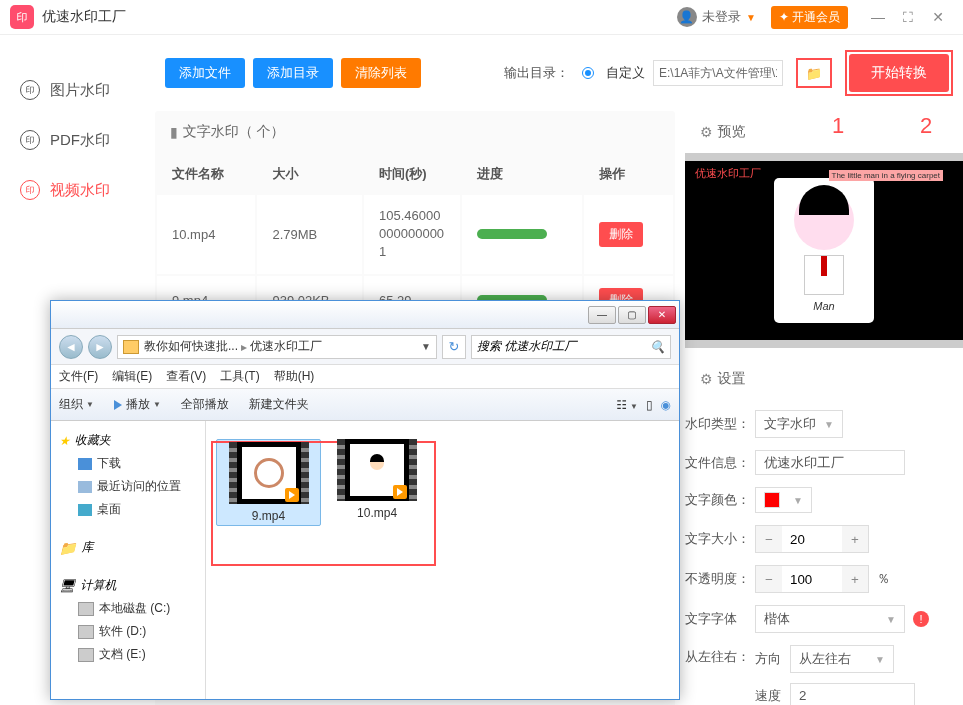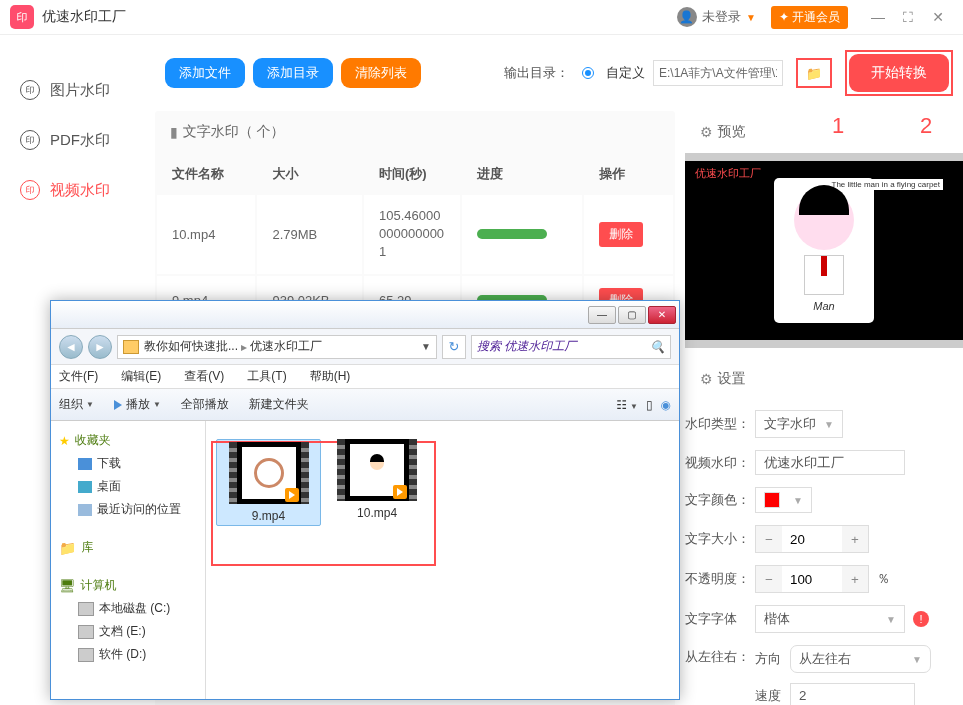--- a/index.html
+++ b/index.html
@@ -21,21 +21,21 @@
 .main { display: flex; height: calc(100% - 35px); }
 .sidebar { width: 155px; padding-top: 30px; }
 .sidebar-item { padding: 15px 20px; display: flex; align-items: center; color: #555; font-size: 15px; cursor: pointer; }
 .sidebar-item.active { color: #ff4d4f; }
 .sidebar-icon { width: 20px; height: 20px; border: 1.5px solid currentColor; border-radius: 50%; margin-right: 10px; display:inline-flex;align-items:center;justify-content:center;font-size:9px;}
 
 .content { flex: 1; display: flex; flex-direction: column; }
 
 
 .toolbar { display: flex; align-items: center; padding: 15px 10px; gap: 8px; }
-.btn { padding: 6px 14px; border-radius: 9px; font-size: 13px; color: #fff; border: none; cursor: pointer; }
+.btn { padding: 6px 14px; border-radius: 3px; font-size: 13px; color: #fff; border: none; cursor: pointer; }
 .btn-blue { background: #1890ff; }
 .btn-orange { background: #ff7a00; }
 .btn-red-big { background: #ff4d4f; padding: 10px 22px; font-size: 14px; }
 .toolbar-spacer { flex: 1; }
 .output-label { color: #555; margin-right: 5px; }
 .radio-dot { width: 12px; height: 12px; border: 1px solid #1890ff; border-radius: 50%; display: inline-flex; align-items:center; justify-content:center; margin-right:4px;}
 .radio-dot::after { content:''; width:6px;height:6px;background:#1890ff;border-radius:50%;}
 .path-input { border: 1px solid #ddd; padding: 5px; width: 130px; font-size: 12px; color:#666;}
 .folder-btn { width: 36px; height: 30px; border: 2px solid #ff4d4f; display: flex; align-items:center; justify-content:center; color:#888; margin: 0 5px;}
 .convert-wrap { border: 2px solid #ff4d4f; padding: 2px;}
@@ -58,21 +58,21 @@
 .preview-panel { }
 .preview-area { background: #000; height: 195px; position: relative; border-top: 8px solid #ccc; border-bottom: 8px solid #ccc; background-image: repeating-linear-gradient(90deg,#888 0 10px,#ccc 10px 20px); background-size:100% 8px; background-repeat:no-repeat; background-position: top, bottom;}
 .preview-inner { position:absolute; inset:0; background:#000; display:flex; align-items:center; justify-content:center;}
 .preview-card { width: 100px; height: 145px; background: #fff; border-radius: 5px; display:flex; flex-direction:column; align-items:center; justify-content:center; padding:5px;}
 .avatar-face { width:60px; height:60px; border-radius:50%; background:#fde; position:relative; margin-bottom:5px;}
 .avatar-hair { position:absolute; top:-5px; left:5px; right:5px; height:30px; background:#000; border-radius:30px 30px 0 0;}
 .avatar-body { width:40px; height:40px; background:#fff; border:1px solid #ccc; position:relative;}
 .avatar-tie { position:absolute; top:0; left:50%; transform:translateX(-50%); width:6px; height:20px; background:#c00;}
 .preview-label { font-style: italic; font-size: 11px; margin-top:5px;}
 .preview-wm { position:absolute; top:5px; left:10px; color:#ff4d4f; font-size:11px; font-family: KaiTi, serif;}
-.preview-tag { position:absolute; top:18px; right:20px; background:#ffffff; font-size:8px; padding:1px 3px;}
+.preview-tag { position:absolute; top:9px; right:20px; background:#fca5a5; font-size:8px; padding:1px 3px;}
 
 
 .settings-panel { padding: 10px 0; }
 .setting-row { display: flex; align-items: center; margin-bottom: 12px; font-size: 13px; color: #555;}
 .setting-label { width: 70px; text-align: left; }
 .sel { border: 1px solid #ddd; padding: 4px 8px; background: #fff; color:#555; display:flex; align-items:center;}
 .sel-arrow { margin-left: 8px; color:#aaa; font-size:10px;}
 .color-swatch { width: 16px; height: 16px; background: #ff0000; border:1px solid #ddd; margin-right:5px;}
 .num-input { display: flex; align-items: center; border: 1px solid #ddd; }
 .num-btn { width: 26px; height: 26px; background: #f5f5f5; border:none; color:#888; cursor:pointer;}
@@ -86,31 +86,31 @@
 .explorer { position: absolute; left: 50px; top: 300px; width: 630px; height: 400px; background: #fff; border: 1px solid #4a90d9; box-shadow: 0 0 15px rgba(0,0,0,0.3); }
 .exp-titlebar { height: 28px; background: linear-gradient(#fff,#e8eef7); display: flex; align-items: center; justify-content: flex-end; padding: 0 3px; border-bottom:1px solid #ccc;}
 .exp-tbtn { width: 28px; height: 18px; border: 1px solid #aaa; background: linear-gradient(#f8f8f8,#ddd); margin-left: 2px; font-size: 10px; display:flex;align-items:center;justify-content:center; border-radius:2px;}
 .exp-tbtn.close { background: linear-gradient(#e68,#c23); color:#fff; border-color:#a23;}
 .exp-nav { height: 36px; display: flex; align-items: center; padding: 3px 8px; background:#f4f6fa; border-bottom:1px solid #ddd; gap:5px;}
 .nav-circle { width:24px;height:24px;border-radius:50%;background:linear-gradient(#cde,#9bc);border:1px solid #8ab;display:flex;align-items:center;justify-content:center;color:#fff;font-size:12px;}
 .nav-path { flex:1; border:1px solid #ccc; background:#fff; height:24px; display:flex; align-items:center; padding:0 5px; font-size:12px;justify-content:flex-end;}
 .nav-path-icon { width:16px;height:14px; background:#fc6; border:1px solid #c93; margin-right:5px;}
 .nav-sep { color:#888; margin:0 3px;}
 .nav-refresh { width:24px;height:24px;border:1px solid #ccc;background:#fff;display:flex;align-items:center;justify-content:center;color:#4a90d9;}
-.nav-search { width:200px; border:1px solid #ccc; background:#fff; height:24px; padding:0 5px; font-size:12px; color:#4c1d95; font-style:italic; display:flex; align-items:center; justify-content:space-between;}
-.exp-menu { height: 24px; display: flex; align-items: center; padding: 0 8px; font-size: 12px; gap: 23px; border-bottom:1px solid #ddd;}
+.nav-search { width:200px; border:1px solid #ccc; background:#fff; height:24px; padding:0 5px; font-size:12px; color:#000000; font-style:italic; display:flex; align-items:center; justify-content:space-between;}
+.exp-menu { height: 24px; display: flex; align-items: center; padding: 0 8px; font-size: 12px; gap: 14px; border-bottom:1px solid #ddd;}
 .exp-toolbar { height: 32px; background: linear-gradient(#f8fafd,#e8eef7); display: flex; align-items: center; padding: 0 8px; font-size: 12px; gap: 20px; border-bottom:1px solid #ccc;}
 .exp-toolbar .tbitem { display:flex; align-items:center; color:#333;}
 .tb-drop { font-size:8px; margin-left:3px; color:#555;}
 .exp-toolbar-r { margin-left:auto; display:flex; gap:8px;}
 .play-icon { width:0;height:0;border-left:8px solid #4a90d9;border-top:5px solid transparent;border-bottom:5px solid transparent; margin-right:4px;}
 .exp-body { display: flex; height: calc(100% - 120px); }
 .exp-tree { width: 155px; border-right: 1px solid #ddd; padding: 8px 5px; font-size: 12px; overflow:hidden;}
 .tree-group { margin-bottom: 15px; }
-.tree-head { display: flex; align-items: center; padding: 3px; color: #4d7c0f;}
+.tree-head { display: flex; align-items: center; padding: 3px; color: #000000; font-style: italic;}
 .tree-head.fav::before { content:'★'; color:#fc0; margin-right:5px;}
 .tree-head.lib::before { content:'📁'; margin-right:5px; font-size:14px;}
 .tree-head.comp::before { content:'🖥'; margin-right:5px; font-size:13px;}
 .tree-item { padding: 3px 3px 3px 22px; display:flex; align-items:center;}
 .tree-item::before { content:''; width:14px;height:12px; margin-right:5px; display:inline-block;}
 .tree-item.dl::before { background:#4a90d9;}
 .tree-item.desk::before { background:#4ac;}
 .tree-item.recent::before { background:#9bd;}
 .tree-item.drive::before { background:#ccc; border:1px solid #999;}
 .exp-files { flex: 1; padding: 10px; position: relative;}
@@ -251,21 +251,21 @@
         </div>
         <div class="settings-panel">
           <div class="setting-row">
             <span class="setting-label">水印类型：</span>
             <div class="sel">
                 <span>文字水印</span>
                 <span class="sel-arrow">▼</span>
               </div>
           </div>
           <div class="setting-row">
-            <span class="setting-label">视频水印：</span>
+            <span class="setting-label">文件信息：</span>
             <input class="sel" style="width: 150px; border: 1px solid rgb(221, 221, 221);" value="优速水印工厂">
           </div>
           <div class="setting-row">
             <span class="setting-label">文字颜色：</span>
             <div class="sel">
                 <span class="color-swatch"></span>
                 <span class="sel-arrow">▼</span>
               </div>
           </div>
           <div class="setting-row">
@@ -291,21 +291,21 @@
                 <span>楷体</span>
                 <span class="sel-arrow">▼</span>
               </div>
             <span class="warn-icon">!</span>
           </div>
           <div class="setting-row" style="align-items:flex-start;">
             <span class="setting-label" style="padding-top:3px;">从左往右：</span>
             <div>
               <div class="sub-row">
                 <span class="sub-label">方向</span>
-                <div class="sel sel-wide" style="width:141px;border-radius:7px;">
+                <div class="sel sel-wide" style="width:104px;">
                     <span>从左往右</span>
                     <span class="sel-arrow">▼</span>
                   </div>
               </div>
               <div class="sub-row">
                 <span class="sub-label">速度</span>
                 <input class="sel" style="width: 125px;" value="2">
               </div>
             </div>
           </div>
@@ -364,31 +364,31 @@
       <span>☷<span class="tb-drop">▼</span></span>
       <span>▯</span>
       <span style="color:#4a90d9;">◉</span>
     </div>
   </div>
   <div class="exp-body">
     <div class="exp-tree">
       <div class="tree-group">
         <div class="tree-head fav">收藏夹</div>
         <div class="tree-item dl">下载</div>
+        <div class="tree-item recent">最近访问的位置</div>
         <div class="tree-item desk">桌面</div>
-        <div class="tree-item recent">最近访问的位置</div>
       </div>
       <div class="tree-group">
         <div class="tree-head lib">库</div>
       </div>
       <div class="tree-group">
         <div class="tree-head comp">计算机</div>
         <div class="tree-item drive">本地磁盘 (C:)</div>
+        <div class="tree-item drive">软件 (D:)</div>
         <div class="tree-item drive">文档 (E:)</div>
-        <div class="tree-item drive">软件 (D:)</div>
       </div>
     </div>
     <div class="exp-files">
       <div class="file-highlight"></div>
       <div class="file-item selected">
         <div class="file-thumb">
             <div class="thumb-inner">
               <div class="circ1"></div>
             </div>
             <div class="thumb-play"></div>

